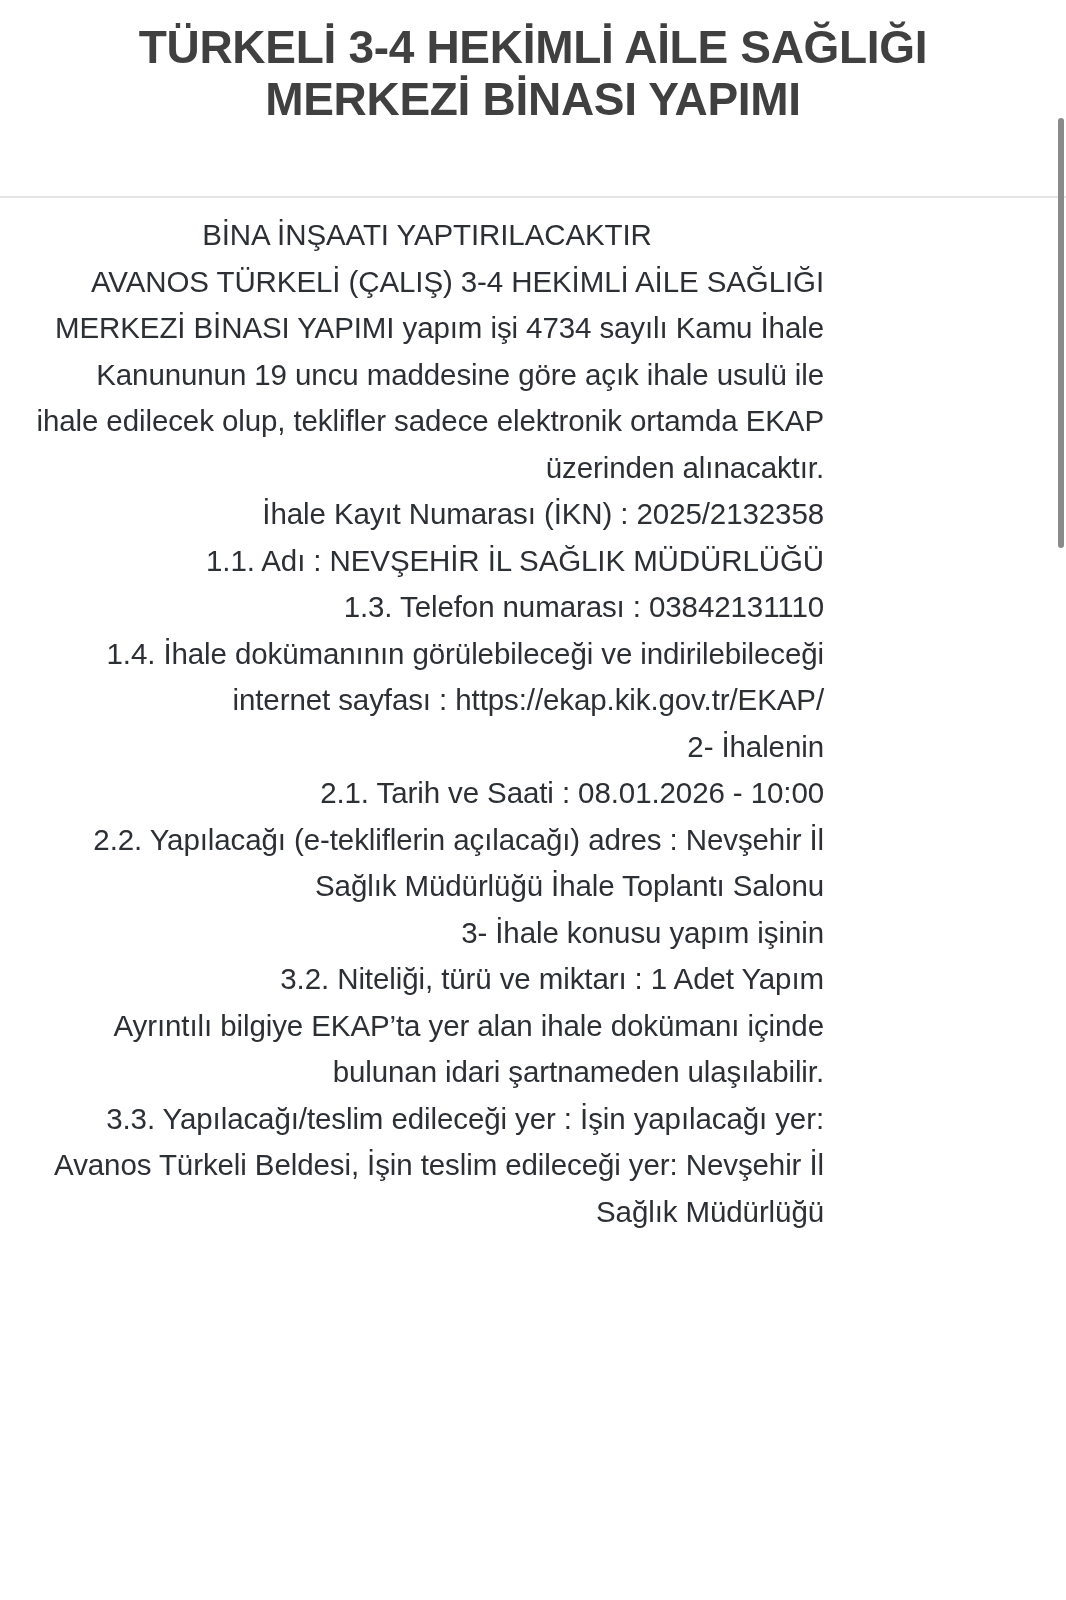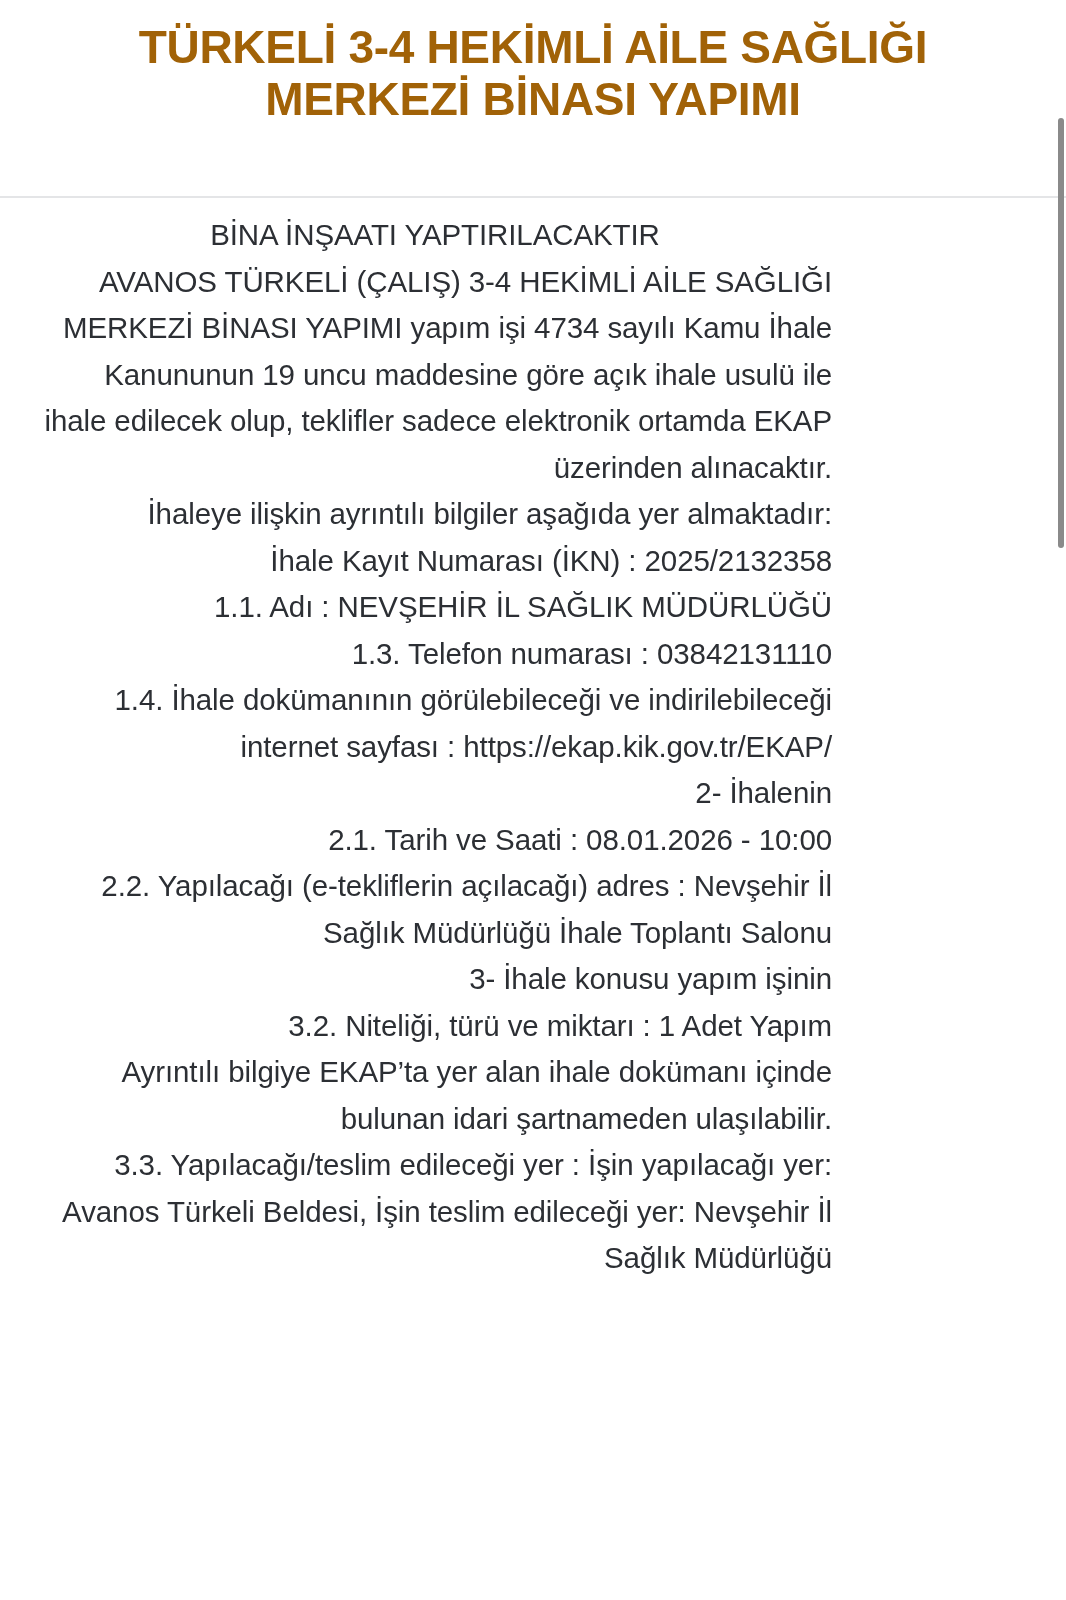--- a/index.html
+++ b/index.html
@@ -31,38 +31,38 @@
     box-sizing: border-box;
   }
 
   .doc-title {
     margin: 0;
     font-size: 46px;
     line-height: 1.12;
     font-weight: bold;
     letter-spacing: -0.3px;
     text-align: center;
-    color: #a16207;
+    color: #404040;
     font-family: "Liberation Sans", sans-serif;
   }
 
   
   .title-divider {
     position: absolute;
     left: 0;
     top: 196px;
     width: 1066px;
     height: 2px;
     background: #e4e5e7;
   }
 
   
   .body-area {
     position: absolute;
-    left: 8px;
+    left: 0;
     top: 212px;
     width: 848px;
     padding: 0 24px 0 30px;
     box-sizing: border-box;
   }
 
   .body-line {
     font-size: 29.5px;
     line-height: 46.5px;
     color: #2b2e33;
@@ -110,21 +110,20 @@
   </div>
 
   <div class="title-divider"></div>
 
   <div class="body-area">
 
     <div class="body-line centered">BİNA İNŞAATI YAPTIRILACAKTIR</div>
 
     <div class="body-line left">AVANOS TÜRKELİ (ÇALIŞ) 3-4 HEKİMLİ AİLE SAĞLIĞI MERKEZİ BİNASI YAPIMI yapım işi 4734 sayılı Kamu İhale Kanununun 19 uncu maddesine göre açık ihale usulü ile ihale edilecek olup, teklifler sadece elektronik ortamda EKAP üzerinden alınacaktır.</div>
 
-    <div class="body-line left">İhaleye ilişkin ayrıntılı bilgiler aşağıda yer almaktadır:</div>
 
     <div class="body-line left">İhale Kayıt Numarası (İKN) : 2025/2132358</div>
 
 
     <div class="body-line left">1.1. Adı : NEVŞEHİR İL SAĞLIK MÜDÜRLÜĞÜ</div>
 
 
     <div class="body-line left">1.3. Telefon numarası : 03842131110</div>
 
     <div class="body-line left">1.4. İhale dokümanının görülebileceği ve indirilebileceği internet sayfası : https://ekap.kik.gov.tr/EKAP/</div>

